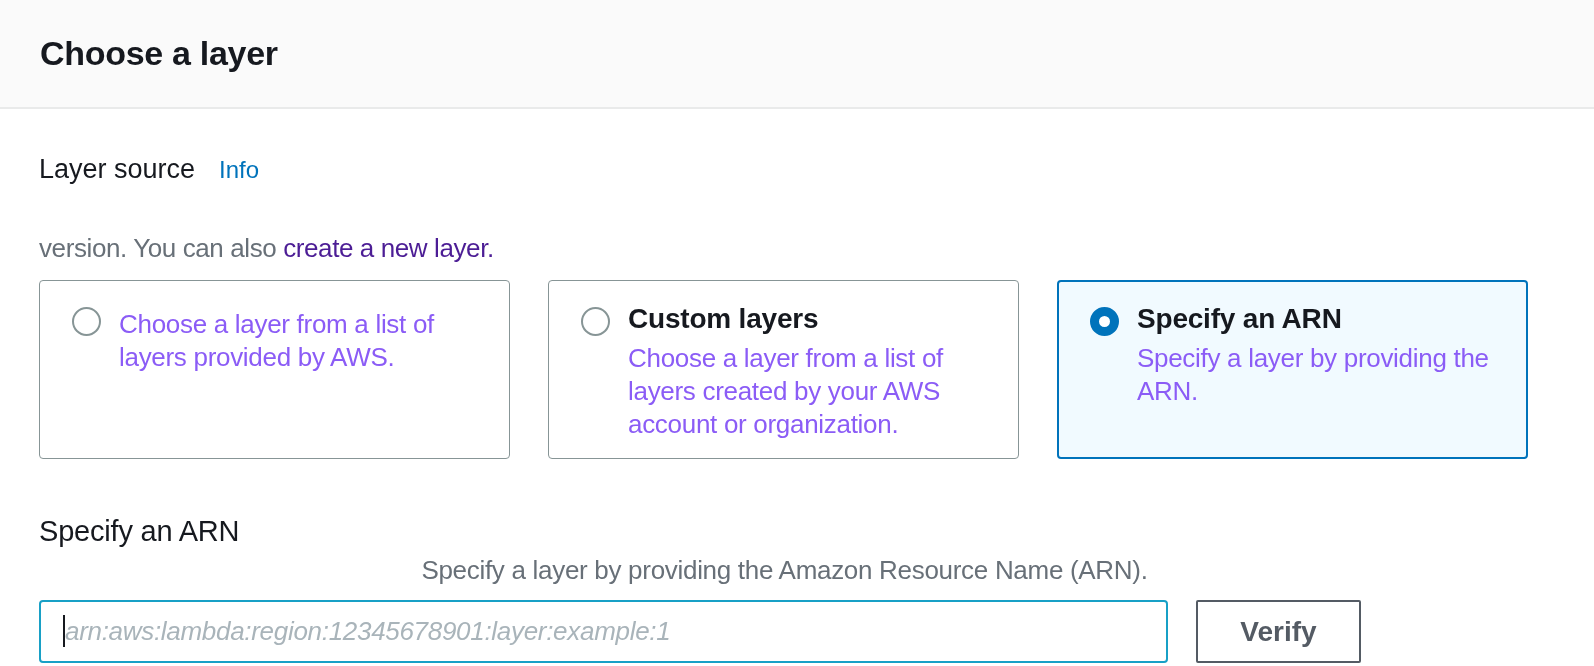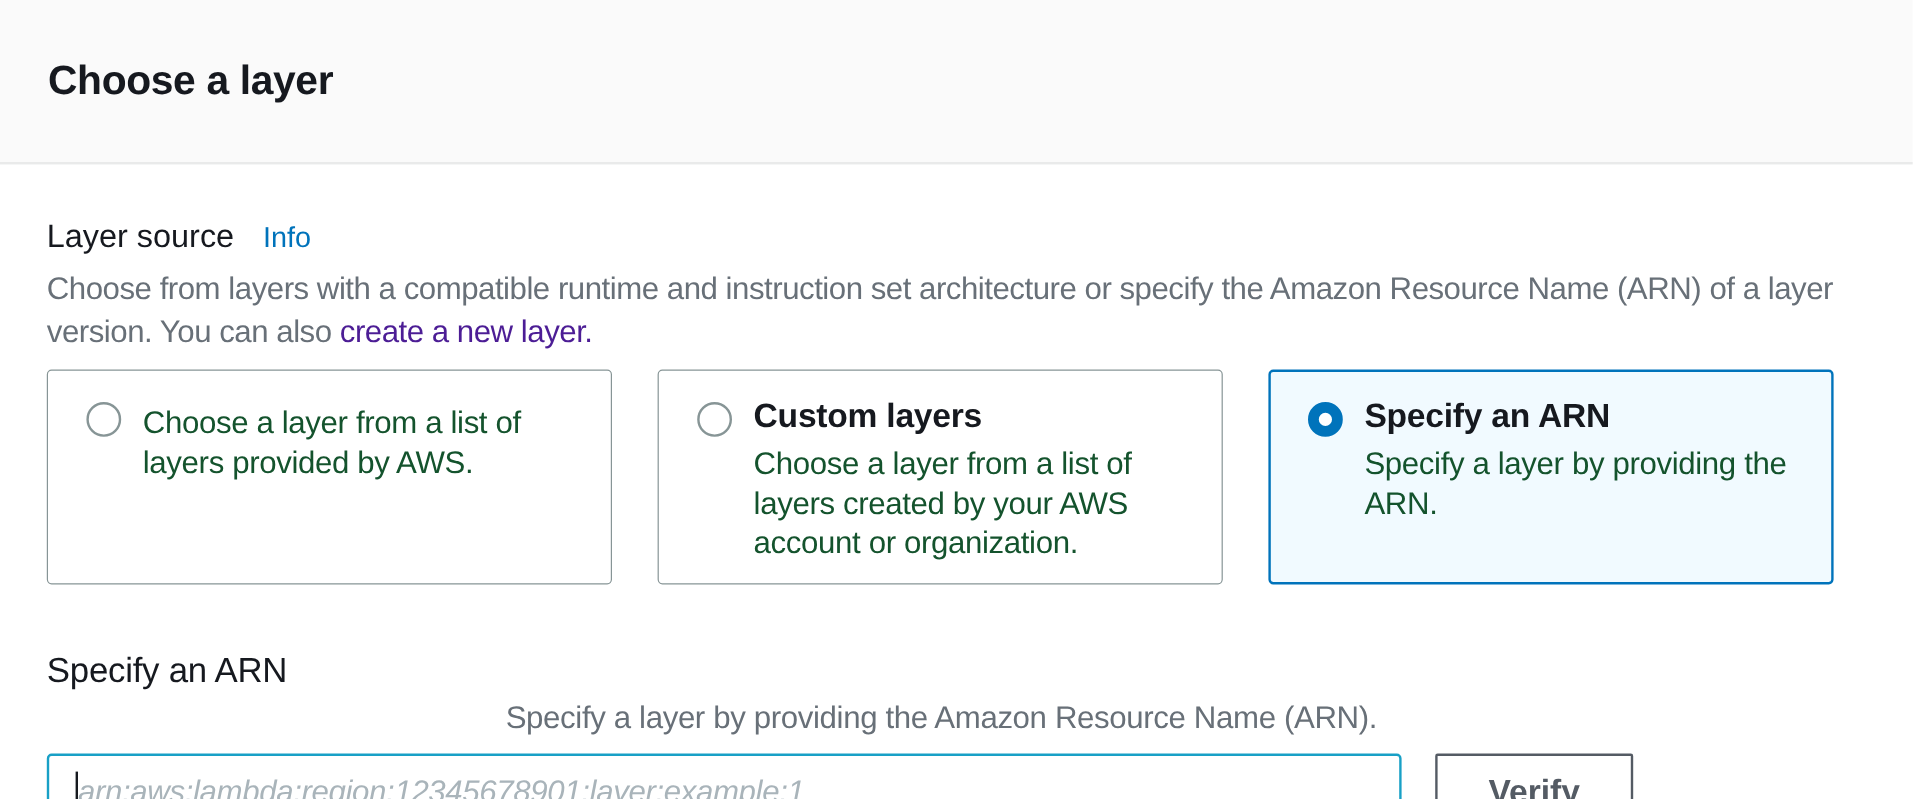--- a/index.html
+++ b/index.html
@@ -7,21 +7,21 @@
   body {
     width: 1594px; height: 666px;
     background: #ffffff;
     font-family: "Liberation Sans", sans-serif;
     color: #16191f;
     overflow: hidden;
   }
 
   
   .header {
-    height: 137px;
+    height: 109px;
     background: #fafafa;
     border-bottom: 2px solid #e9eaea;
     display: flex;
     align-items: center;
     padding: 0 40px;
   }
   .page-title {
     margin: 0;
     font-size: 34px;
     font-weight: 700;
@@ -96,21 +96,21 @@
   .card-title {
     font-size: 28px;
     font-weight: 700;
     letter-spacing: -0.2px;
     margin-top: 2px;
   }
   .card-desc {
     margin-top: 7px;
     font-size: 26px;
     line-height: 33px;
-    color: #14532d;
+    color: #8b5cf6;
     letter-spacing: -0.3px;
   }
 
   
   .arn-section { margin-top: 56px; }
   .arn-heading {
     margin: 0;
     font-size: 29px;
     font-weight: 400;
     letter-spacing: -0.2px;
@@ -174,21 +174,21 @@
 </div>
 
 <div class="content">
 
   <div class="label-row">
     <span class="field-label">Layer source</span>
     <a class="info-link" href="#">Info</a>
   </div>
 
   <p class="field-desc">
-    <span>Choose from layers with a compatible runtime and instruction set architecture or specify the Amazon Resource Name (ARN) of a layer</span><br>
+    <br>
     <span>version. You can also </span><a class="inline-link" href="#">create a new layer.</a>
   </p>
 
   <div class="cards">
 
     <div class="card">
       <div class="radio"></div>
       <div class="card-text">
         <div class="card-desc">Choose a layer from a list of layers provided by AWS.</div>
       </div>

